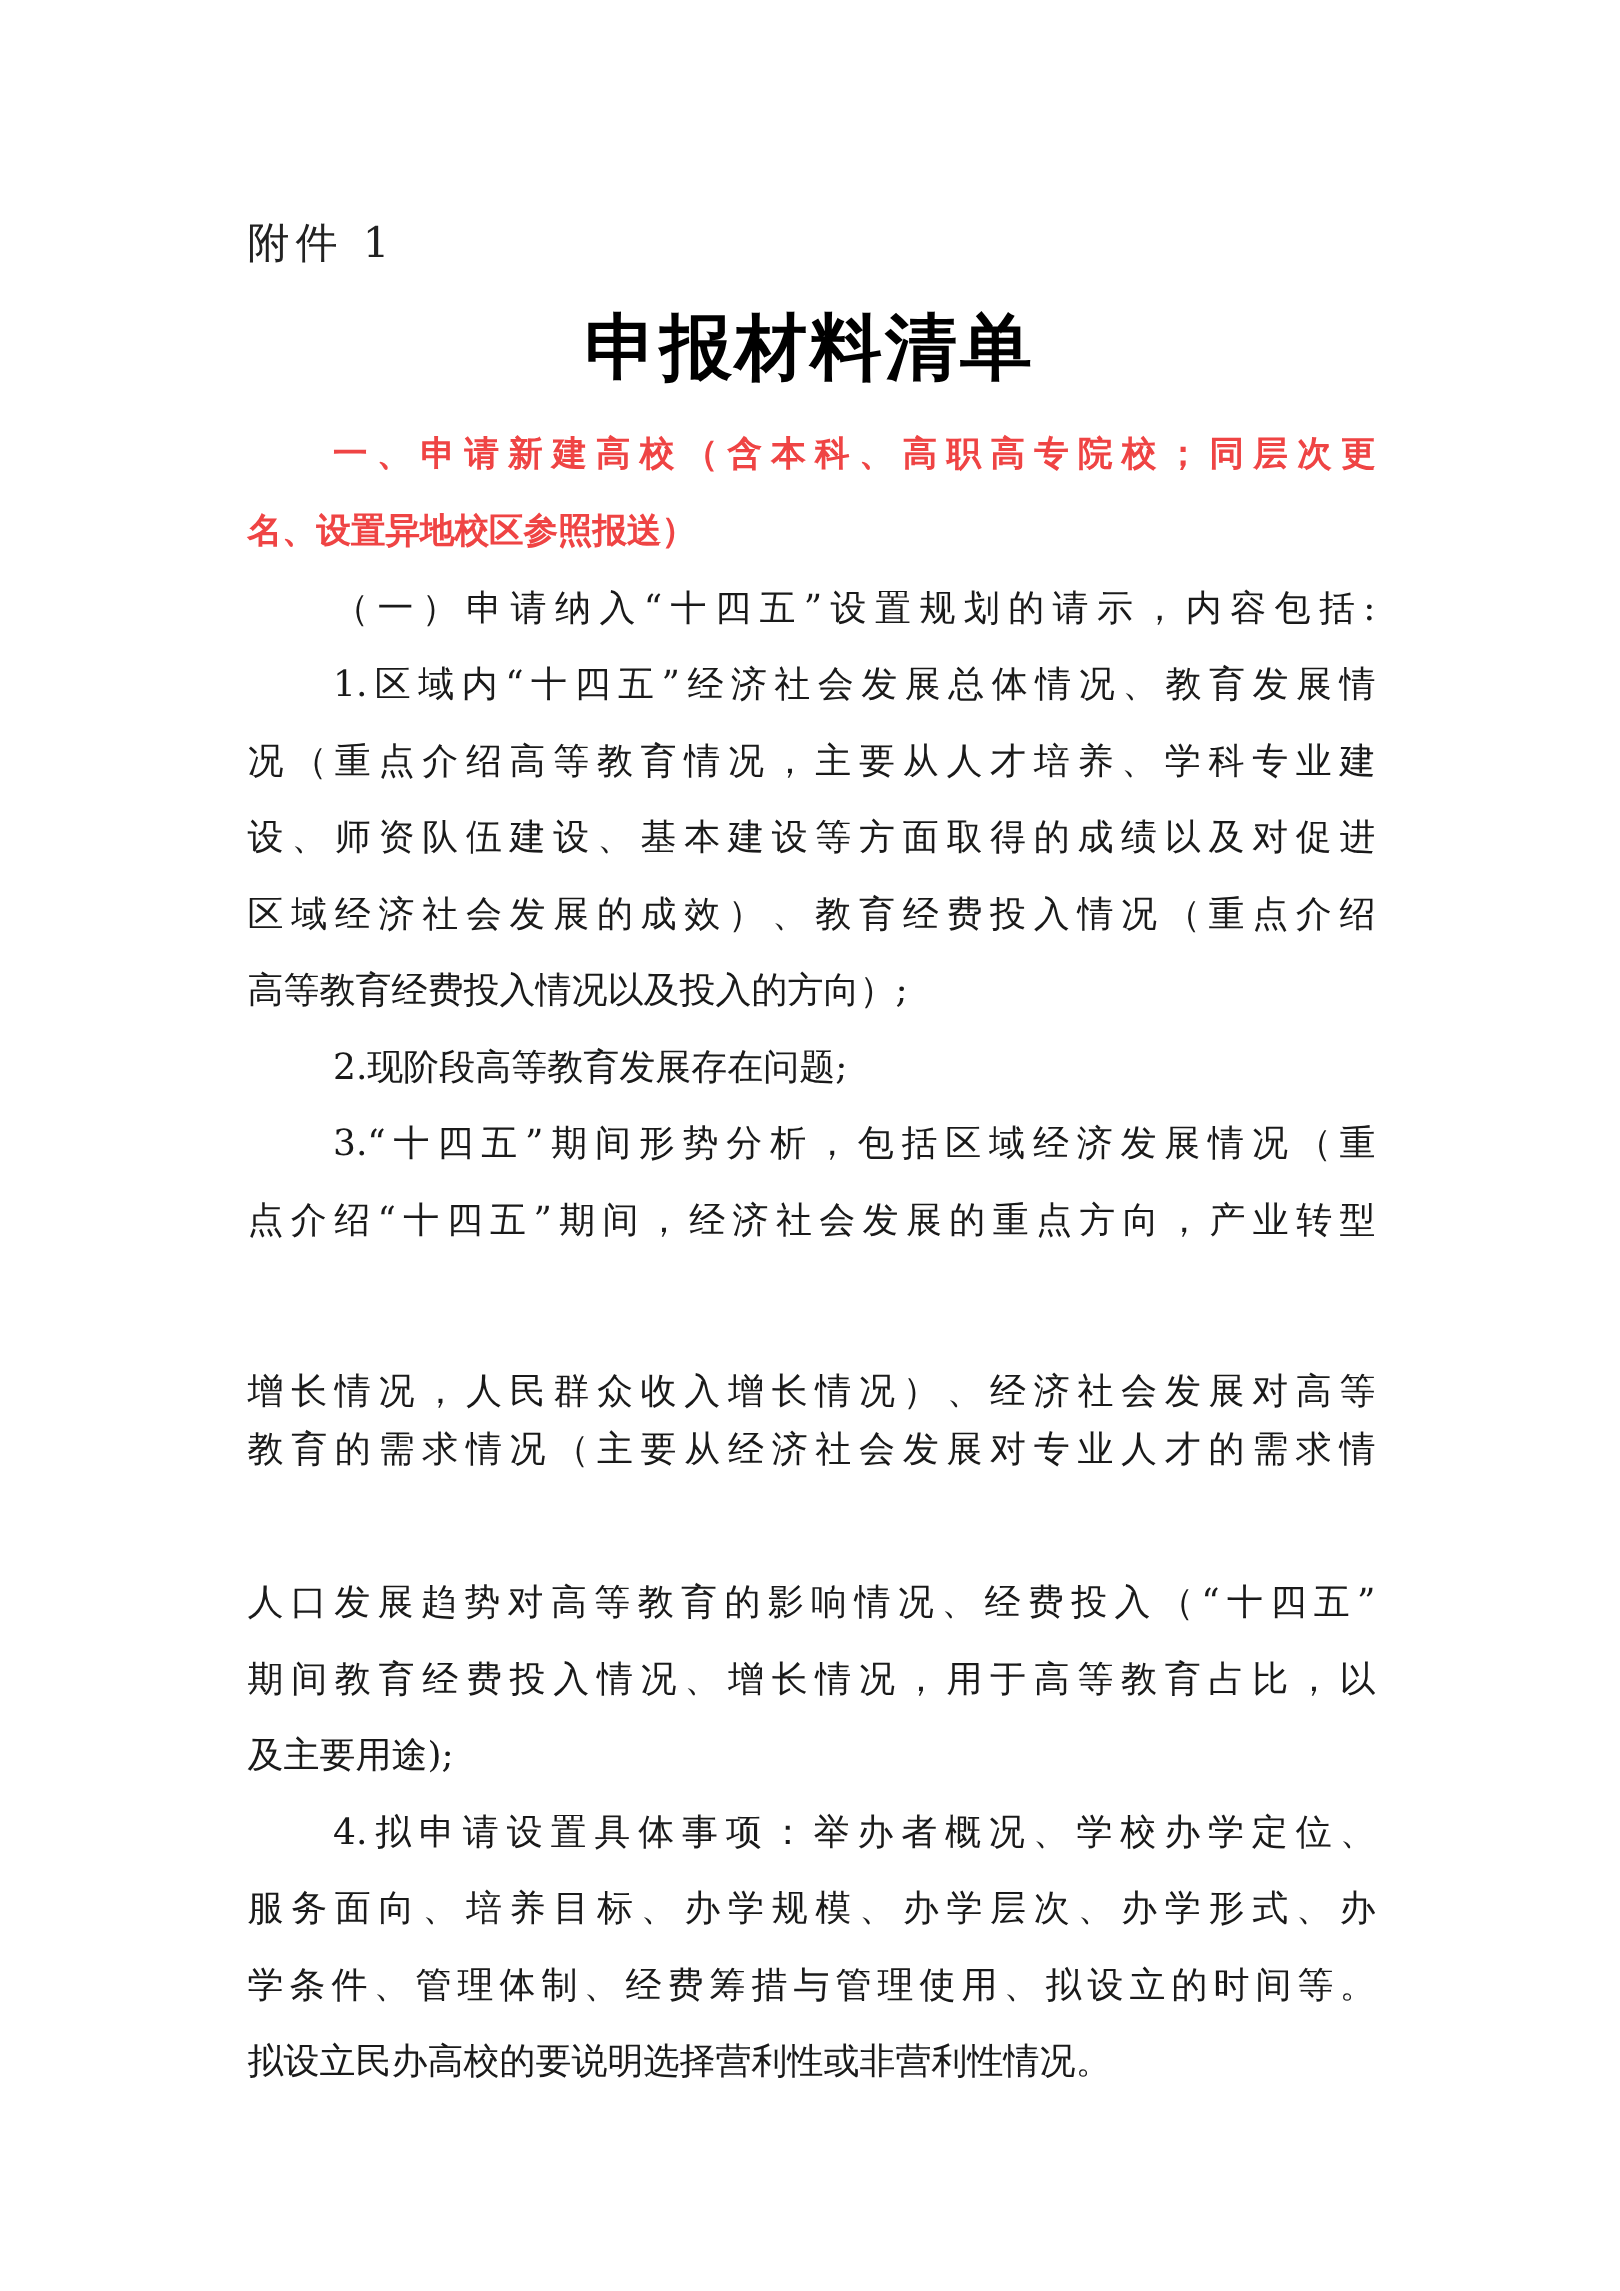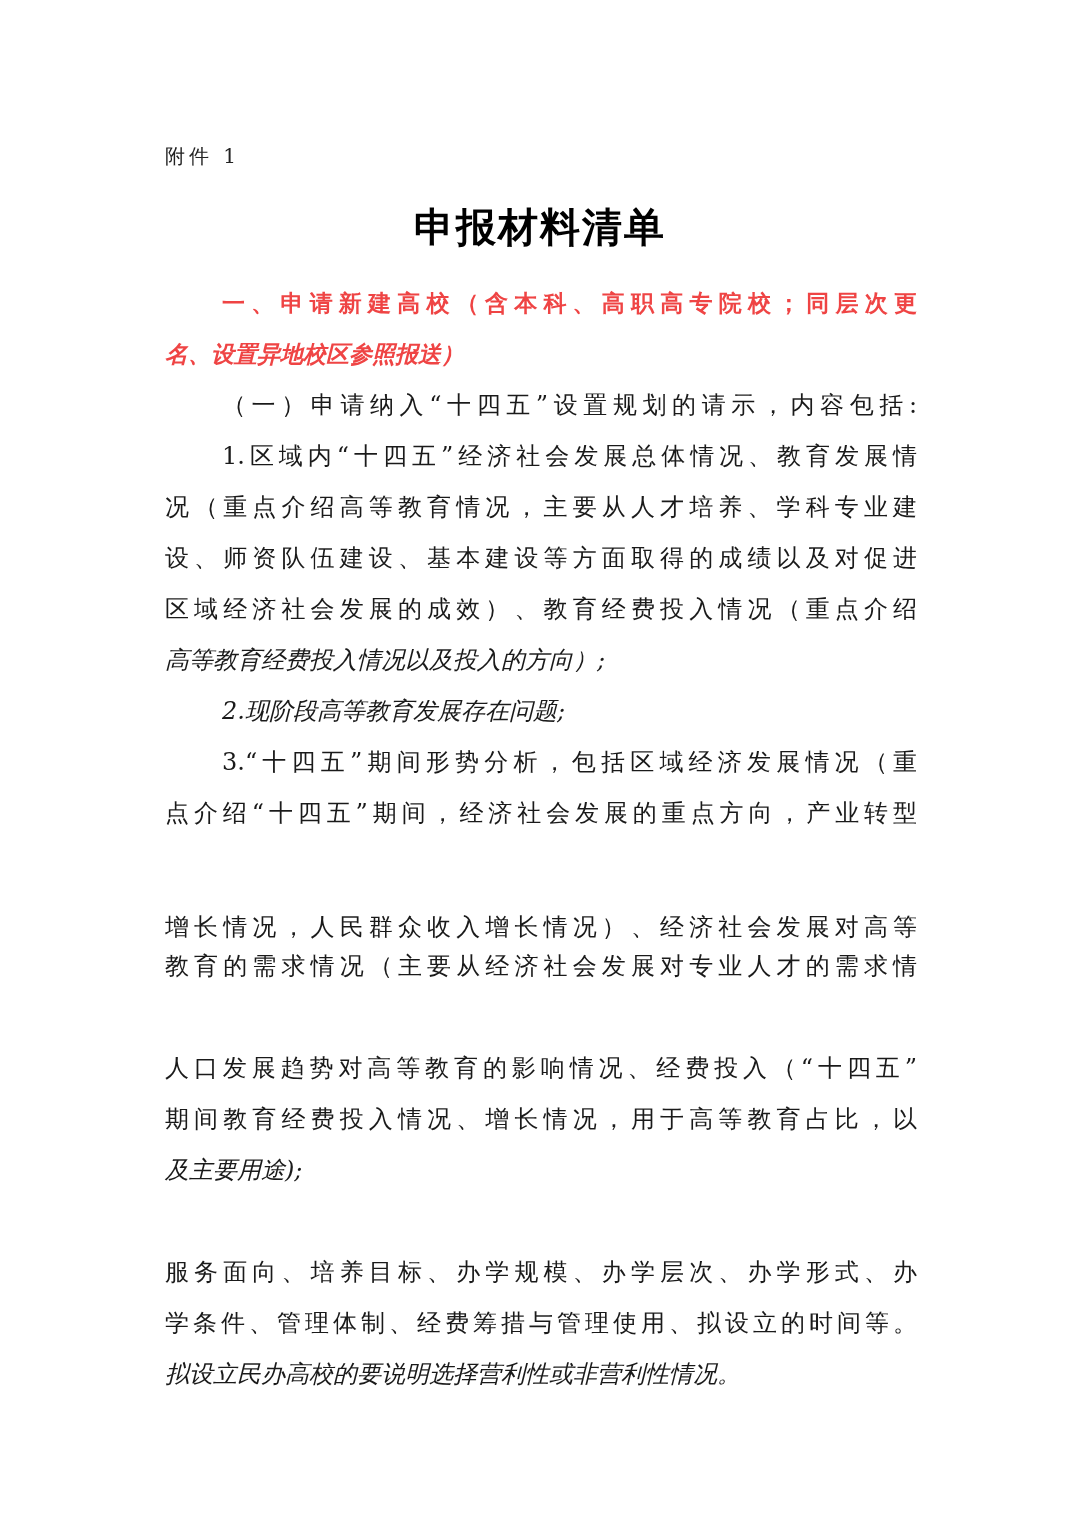--- a/index.html
+++ b/index.html
@@ -1,24 +1,24 @@
 <!DOCTYPE html>
 <html><head>
 <meta charset="utf-8">
 <style>
   html, body { margin: 0; padding: 0; background: #ffffff; }
   body { width: 1080px; height: 1527px; position: relative; overflow: hidden;
          font-family: "DejaVu Serif", "Liberation Serif", serif; color: #111; }
   .page { position: absolute; left: 0; top: 0; width: 1080px; height: 1527px; background: #fff; }
-  .attach { position: absolute; left: 165px; top: 143px; font-size: 20px; letter-spacing: 4px; color: #222; }
+  .attach { position: absolute; left: 165px; top: 143px; font-size: 28px; letter-spacing: 4px; color: #222; }
   .title { position: absolute; left: 0; width: 1080px; top: 200px; text-align: center;
-           font-size: 40px; font-weight: bold; letter-spacing: 2px; color: #000; }
+           font-size: 48px; font-weight: bold; letter-spacing: 2px; color: #000; }
   .line { position: absolute; left: 165px; width: 752px; height: 40px; line-height: 40px;
           font-size: 24px; white-space: nowrap; text-align: justify; text-align-last: justify; color: #1a1a1a; }
-  .line.last { text-align-last: left; font-style: italic; }
+  .line.last { text-align-last: left; }
   .heading { font-family: "DejaVu Sans", "Liberation Sans", sans-serif; font-weight: bold; font-size: 23px; color: #ef4444; }
   .indent { left: 222px; width: 695px; }
 </style>
 </head>
 <body>
 
 <div class="page">
 
   <div class="attach">附件 1</div>
 
@@ -38,17 +38,18 @@
   <div class="line indent last" style="top:691px;">2.现阶段高等教育发展存在问题;</div>
 
   <div class="line indent" style="top:742px;">3.“十四五”期间形势分析，包括区域经济发展情况（重</div>
   <div class="line" style="top:793px;">点介绍“十四五”期间，经济社会发展的重点方向，产业转型</div>
   <div class="line" style="top:895px;margin-top:12px;">增长情况，人民群众收入增长情况）、经济社会发展对高等</div>
   <div class="line" style="top:946px;">教育的需求情况（主要从经济社会发展对专业人才的需求情</div>
   <div class="line" style="top:1048px;">人口发展趋势对高等教育的影响情况、经费投入（“十四五”</div>
   <div class="line" style="top:1099px;">期间教育经费投入情况、增长情况，用于高等教育占比，以</div>
   <div class="line last" style="top:1150px;">及主要用途);</div>
 
+  <div class="line indent" style="top:1201px;">4.拟申请设置具体事项：举办者概况、学校办学定位、</div>
   <div class="line" style="top:1252px;">服务面向、培养目标、办学规模、办学层次、办学形式、办</div>
   <div class="line" style="top:1303px;">学条件、管理体制、经费筹措与管理使用、拟设立的时间等。</div>
   <div class="line last" style="top:1354px;">拟设立民办高校的要说明选择营利性或非营利性情况。</div>
 
 </div>
 
 </body></html>

